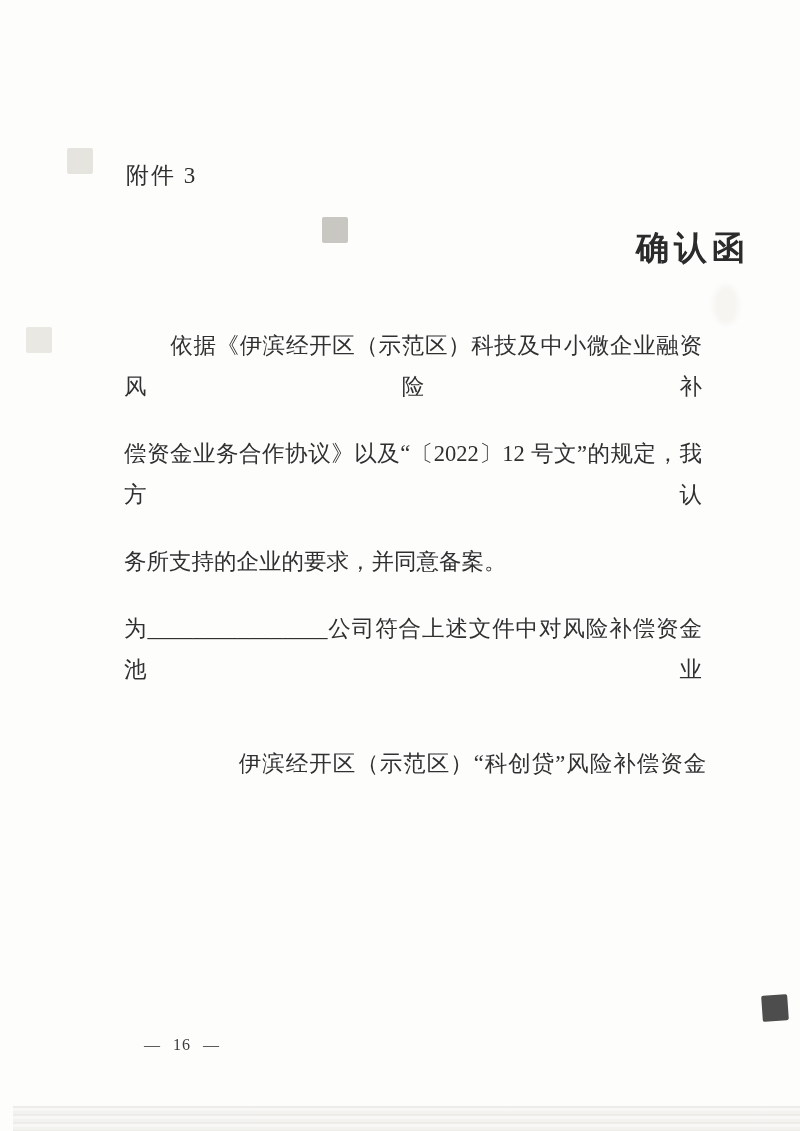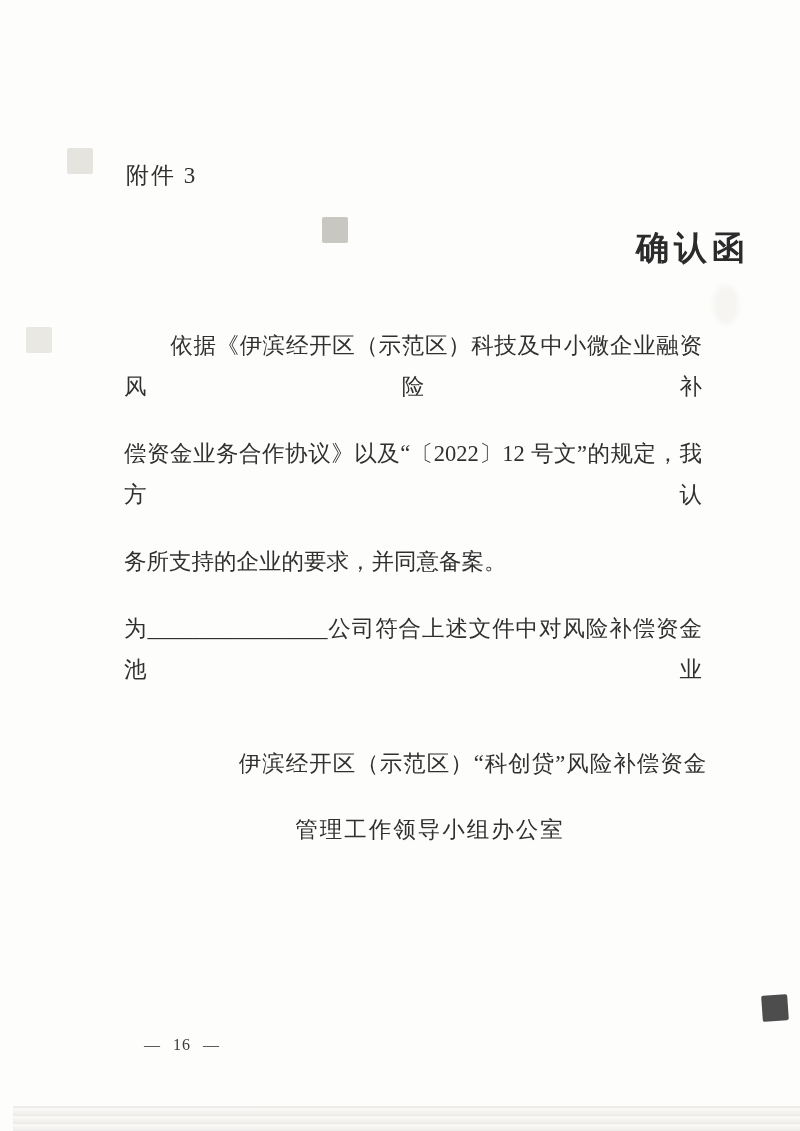--- a/index.html
+++ b/index.html
@@ -124,21 +124,20 @@
 
   <div class="body-block">
     <div class="body-line just">　　依据《伊滨经开区（示范区）科技及中小微企业融资风险补</div>
     <div class="body-line just">偿资金业务合作协议》以及“〔2022〕12 号文”的规定，我方认</div>
     <div class="body-line">务所支持的企业的要求，并同意备案。</div>
     <div class="body-line just">为________________公司符合上述文件中对风险补偿资金池业</div>
   </div>
 
   <div class="signature-block">
     <div class="sig-line-1">伊滨经开区（示范区）“科创贷”风险补偿资金</div>
-    <div class="sig-line-2">管理工作领导小组办公室</div>
   </div>
 
   <div class="page-number">— 16 —</div>
 
   <div class="scan-band"></div>
   <div class="scan-band-lower"></div>
   <div class="speck speck-a"></div>
   <div class="speck speck-b"></div>
   <div class="speck speck-c"></div>
   <div class="speck speck-d"></div>

